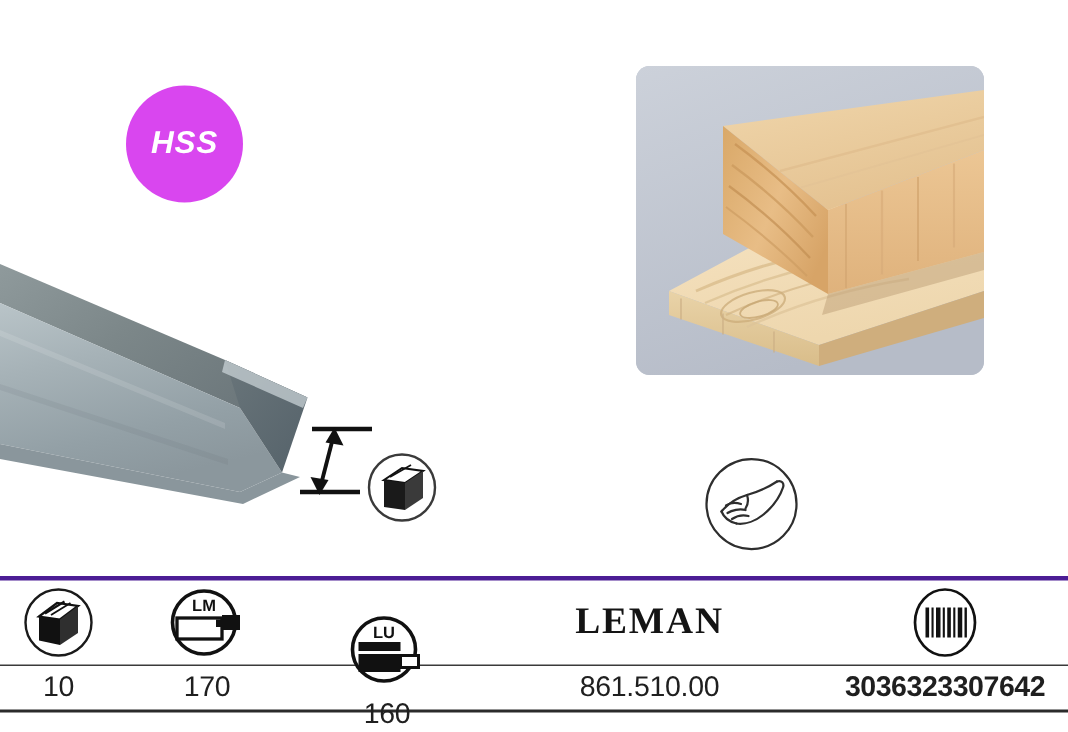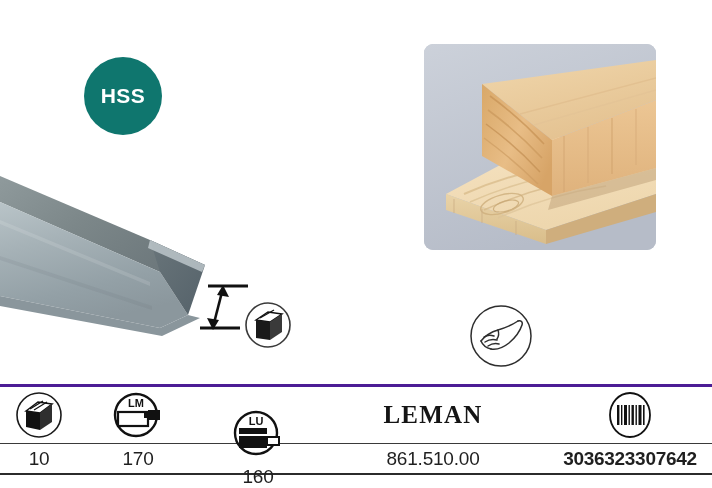--- a/index.html
+++ b/index.html
@@ -18,24 +18,25 @@
   }
 
   
   #hss-badge {
     position: absolute;
     left: 84px;
     top: 57px;
     width: 78px;
     height: 78px;
     border-radius: 50%;
-    background: #0f766e;
+    background: #d946ef;
     display: flex;
     align-items: center;
     justify-content: center;
+    font-style: italic;
   }
   #hss-badge .hss-text {
     color: #ffffff;
     font-size: 21px;
     font-weight: bold;
     letter-spacing: 0.5px;
     font-family: "Liberation Sans", sans-serif;
   }
 
   

